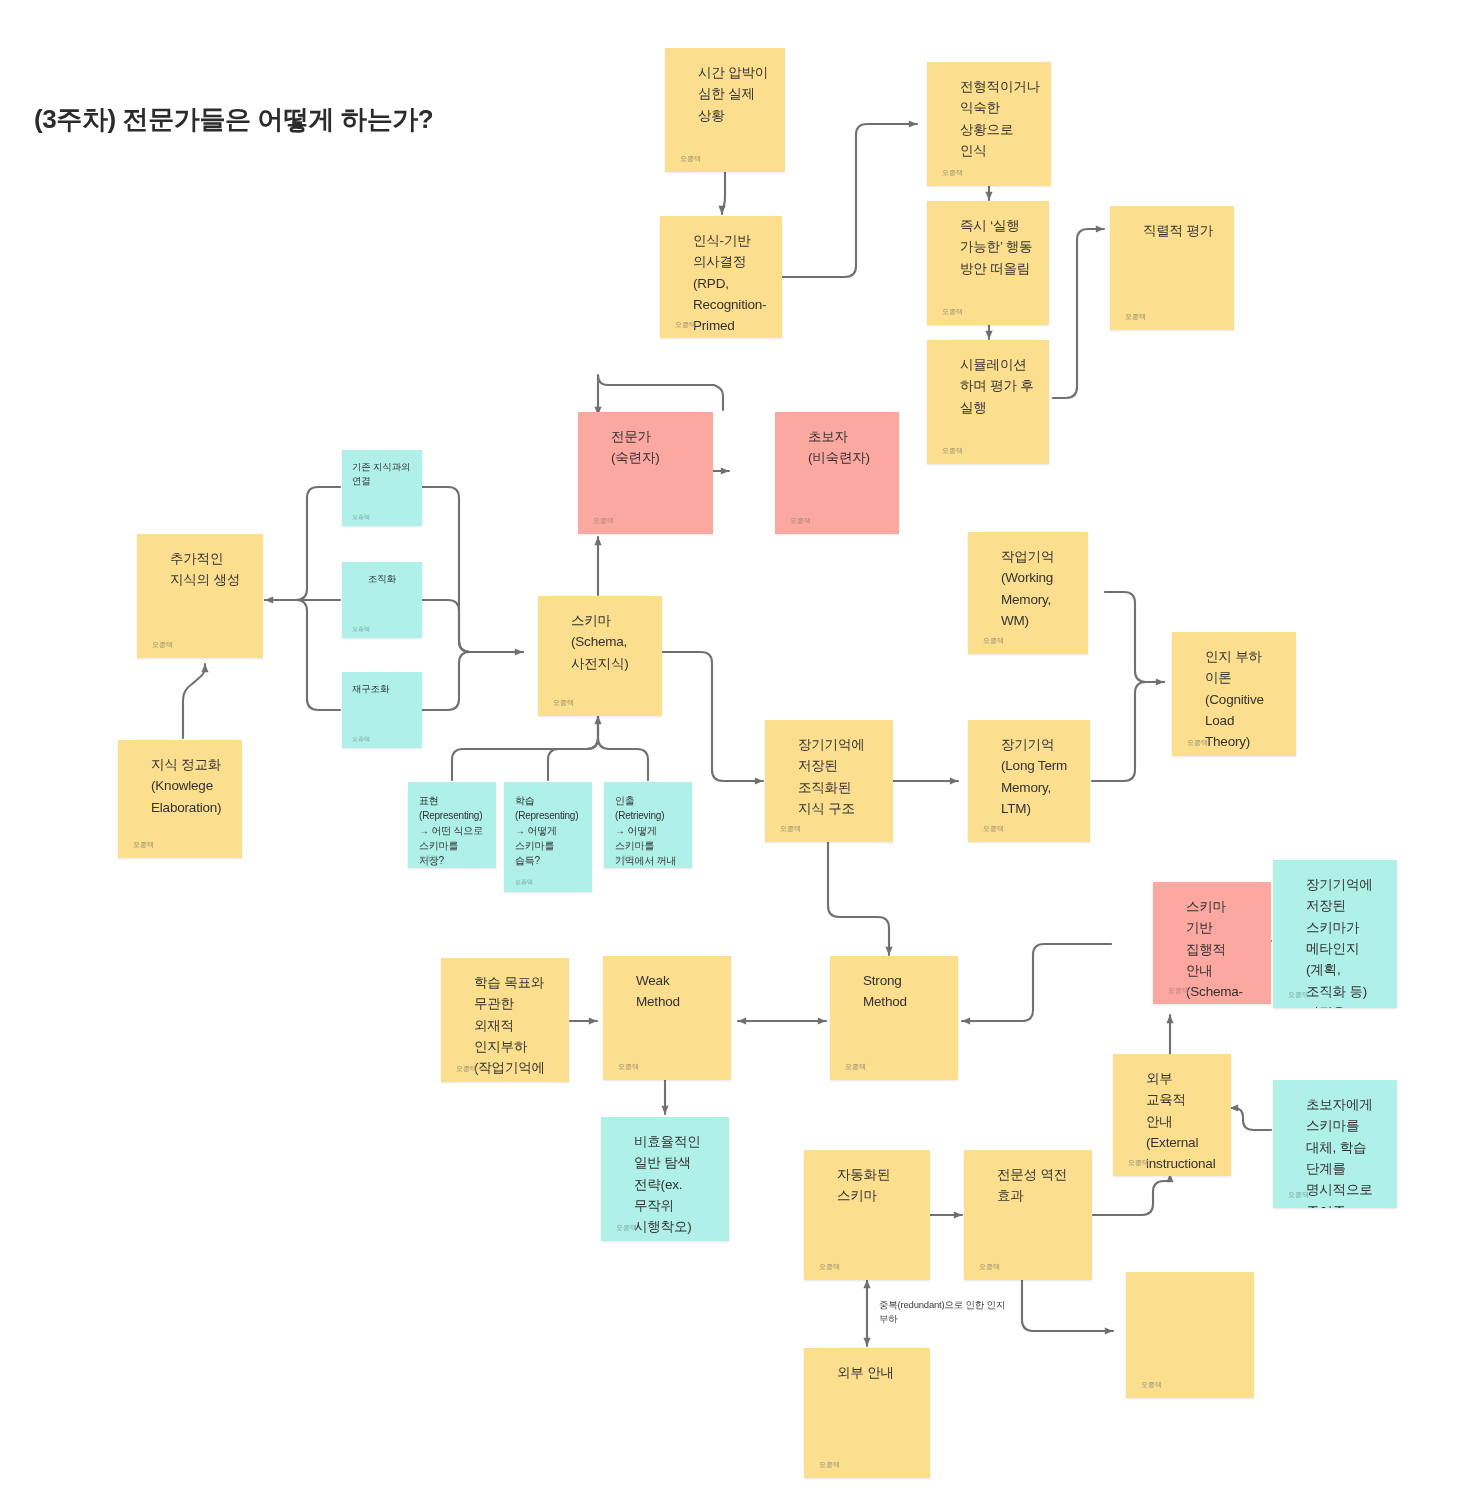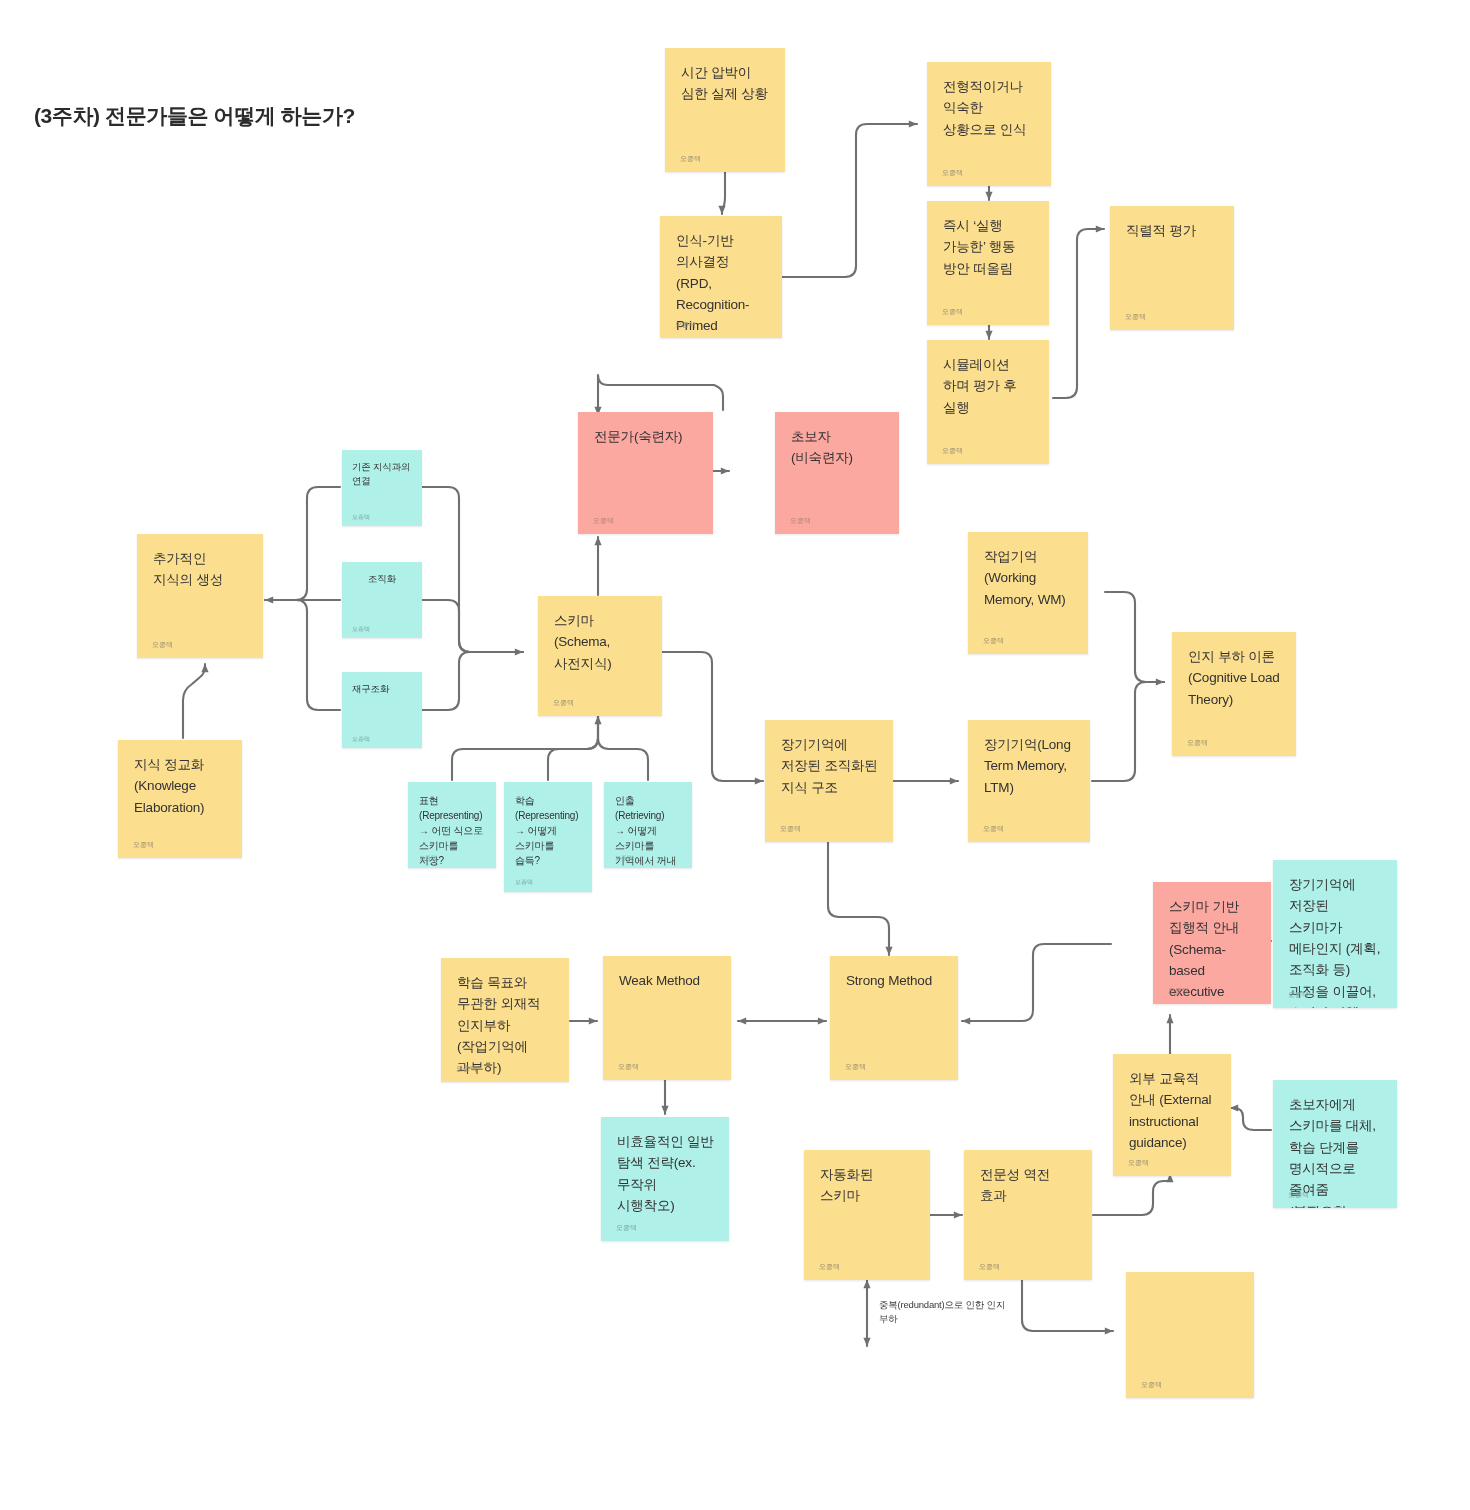--- a/index.html
+++ b/index.html
@@ -9,32 +9,32 @@
     background:#ffffff;
     font-family:"Liberation Sans","DejaVu Sans",sans-serif;
     overflow:hidden;
     position:relative;
   }
   #canvas{position:absolute;inset:0;}
 
   
   .board-title{
     position:absolute;
-    font-size:21px;
+    font-size:26px;
     font-weight:bold;
     color:#2b2b2b;
     letter-spacing:-0.4px;
     white-space:nowrap;
   }
 
   
   .note{
     position:absolute;
     box-sizing:border-box;
-    padding:14px 15px 0 16px;
+    padding:14px 15px 0 33px;
     font-size:13.5px;
     line-height:1.58;
     color:#333132;
     letter-spacing:-0.2px;
     box-shadow:0 1px 2px rgba(0,0,0,0.10);
     overflow:hidden;
   }
   .note .note-text{
     display:block;
     white-space:pre-line;
@@ -311,20 +311,24 @@
   <div class="note c-yellow" style="left:804px;top:1150px;width:126px;height:130px;">
     <span class="note-text">자동화된 스키마</span>
     <span class="note-author">오종택</span>
   </div>
 
   <div class="note c-yellow" style="left:964px;top:1150px;width:128px;height:130px;">
     <span class="note-text">전문성 역전 효과</span>
     <span class="note-author">오종택</span>
   </div>
 
+  <div class="note c-yellow" style="left:804px;top:1348px;width:126px;height:130px;">
+    <span class="note-text">외부 안내</span>
+    <span class="note-author">오종택</span>
+  </div>
 
   <div class="note c-yellow" style="left:1126px;top:1272px;width:128px;height:126px;">
     <span class="note-author">오종택</span>
   </div>
 
   <div class="edge-label" style="left:879px;top:1298px;">중복(redundant)으로 인한 인지부하</div>
 
 </div>
 
 </body></html>

